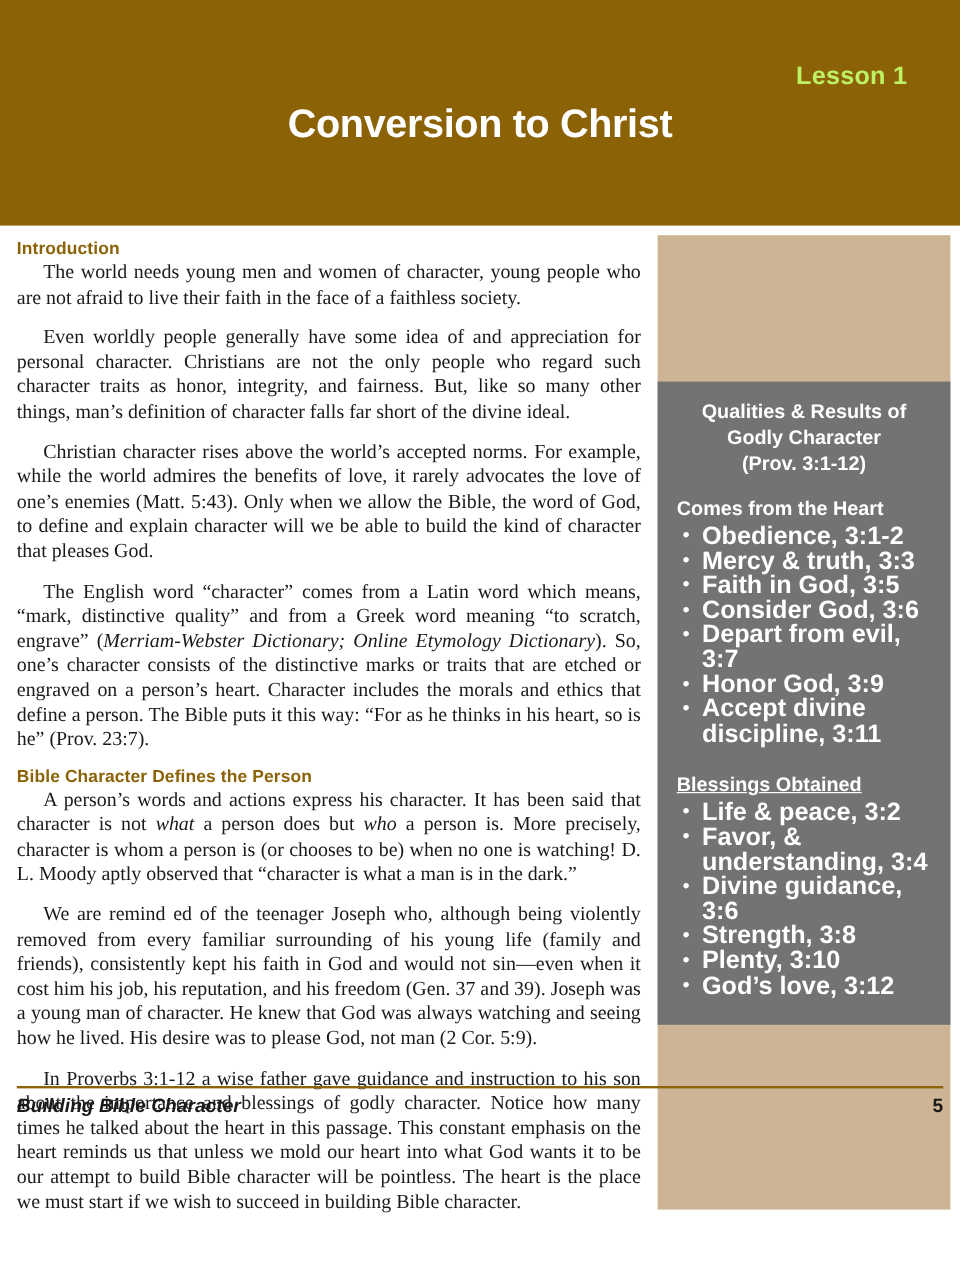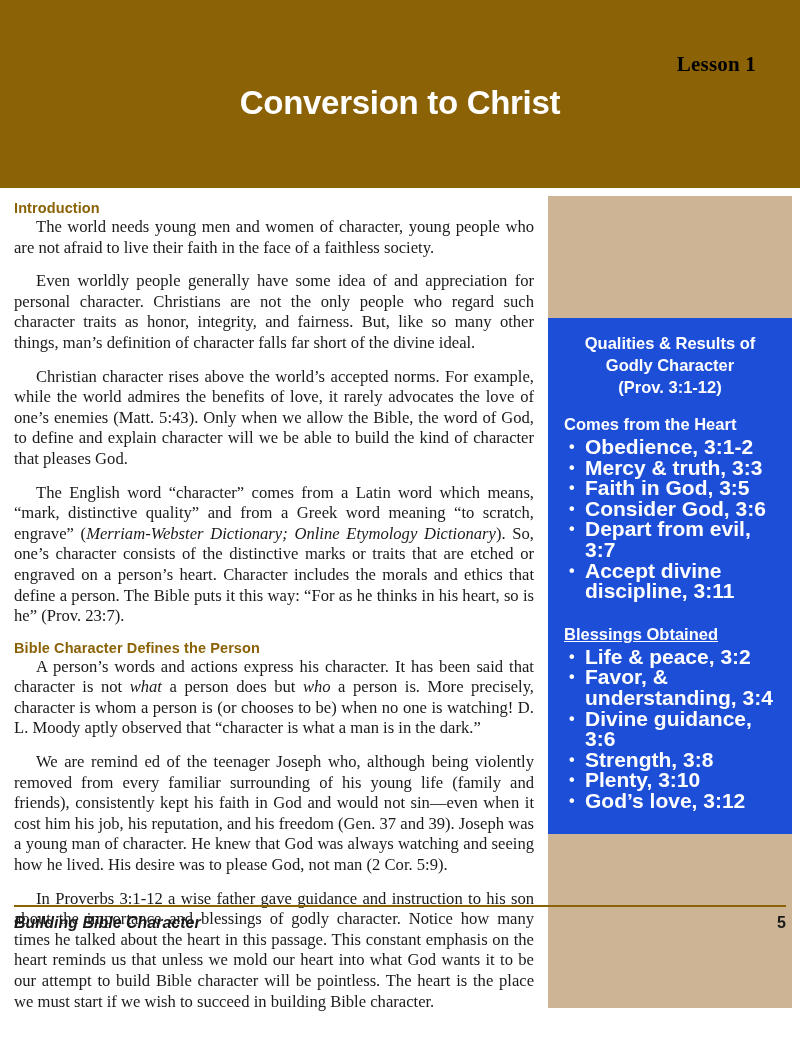--- a/index.html
+++ b/index.html
@@ -23,24 +23,24 @@
     top: 0;
     width: 800px;
     height: 188px;
     background: #8a6205;
     background: #8b6206;
   }
   .lesson-label {
     position: absolute;
     right: 44px;
     top: 52px;
-    font-family: Liberation Serif, serif;
+    font-family: Liberation Sans, sans-serif;
     font-weight: bold;
     font-size: 21px;
-    color: #000000;
+    color: #bef264;
     letter-spacing: 0.2px;
   }
   .header-title {
     position: absolute;
     left: 0;
     top: 84px;
     width: 800px;
     text-align: center;
     font-family: "Liberation Sans", sans-serif;
     font-weight: bold;
@@ -102,21 +102,21 @@
     top: 8px;
     width: 244px;
     height: 812px;
     background: #cdb494;
   }
   .side-box {
     position: absolute;
     left: 0;
     top: 122px;
     width: 244px;
-    background: #1d4ed8;
+    background: #737373;
     color: #ffffff;
     font-family: "Liberation Sans", sans-serif;
     padding: 14px 14px 22px 14px;
     box-sizing: border-box;
   }
   .side-title {
     text-align: center;
     font-weight: bold;
     font-size: 16.5px;
     line-height: 22px;
@@ -226,20 +226,21 @@
         <div>(Prov. 3:1-12)</div>
       </div>
 
       <div class="side-subhead">Comes from the Heart</div>
       <ul class="side-list">
         <li>Obedience, 3:1-2</li>
         <li>Mercy &amp; truth, 3:3</li>
         <li>Faith in God, 3:5</li>
         <li>Consider God, 3:6</li>
         <li>Depart from evil, 3:7</li>
+        <li>Honor God, 3:9</li>
         <li>Accept divine discipline, 3:11</li>
       </ul>
 
       <div class="side-subhead second">Blessings Obtained</div>
       <ul class="side-list">
         <li>Life &amp; peace, 3:2</li>
         <li>Favor, &amp; understanding, 3:4</li>
         <li>Divine guidance, 3:6</li>
         <li>Strength, 3:8</li>
         <li>Plenty, 3:10</li>

